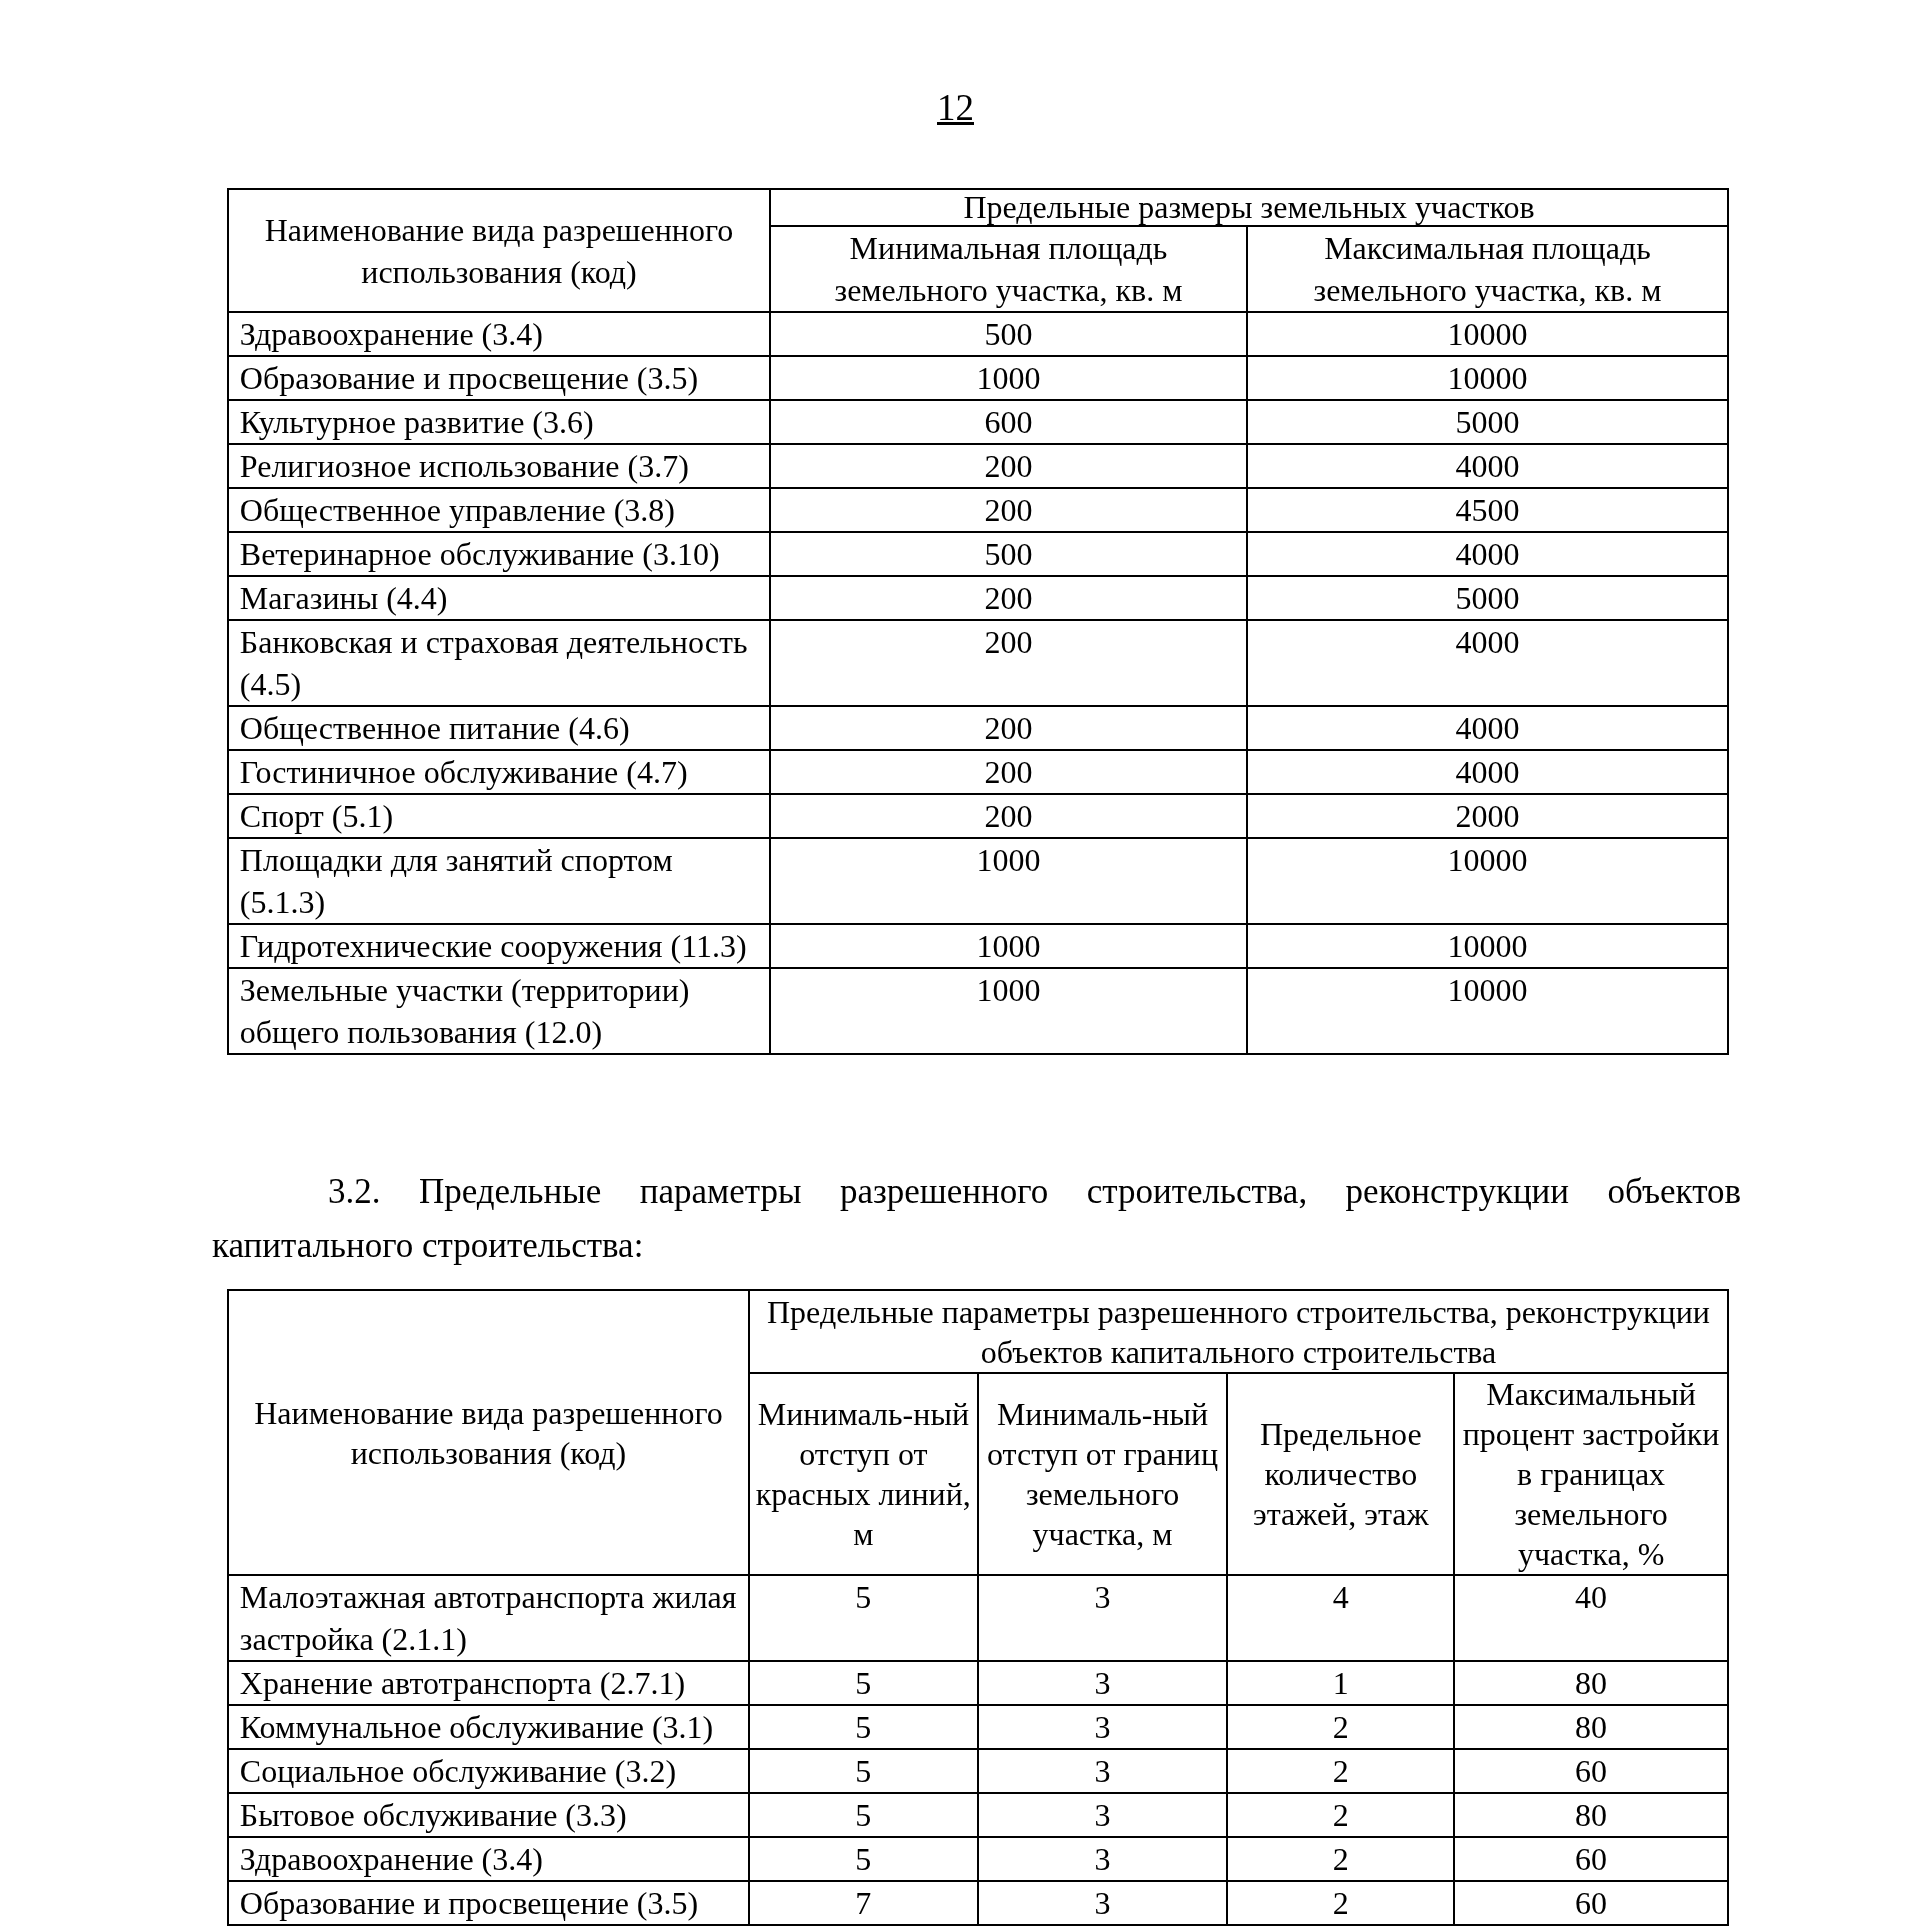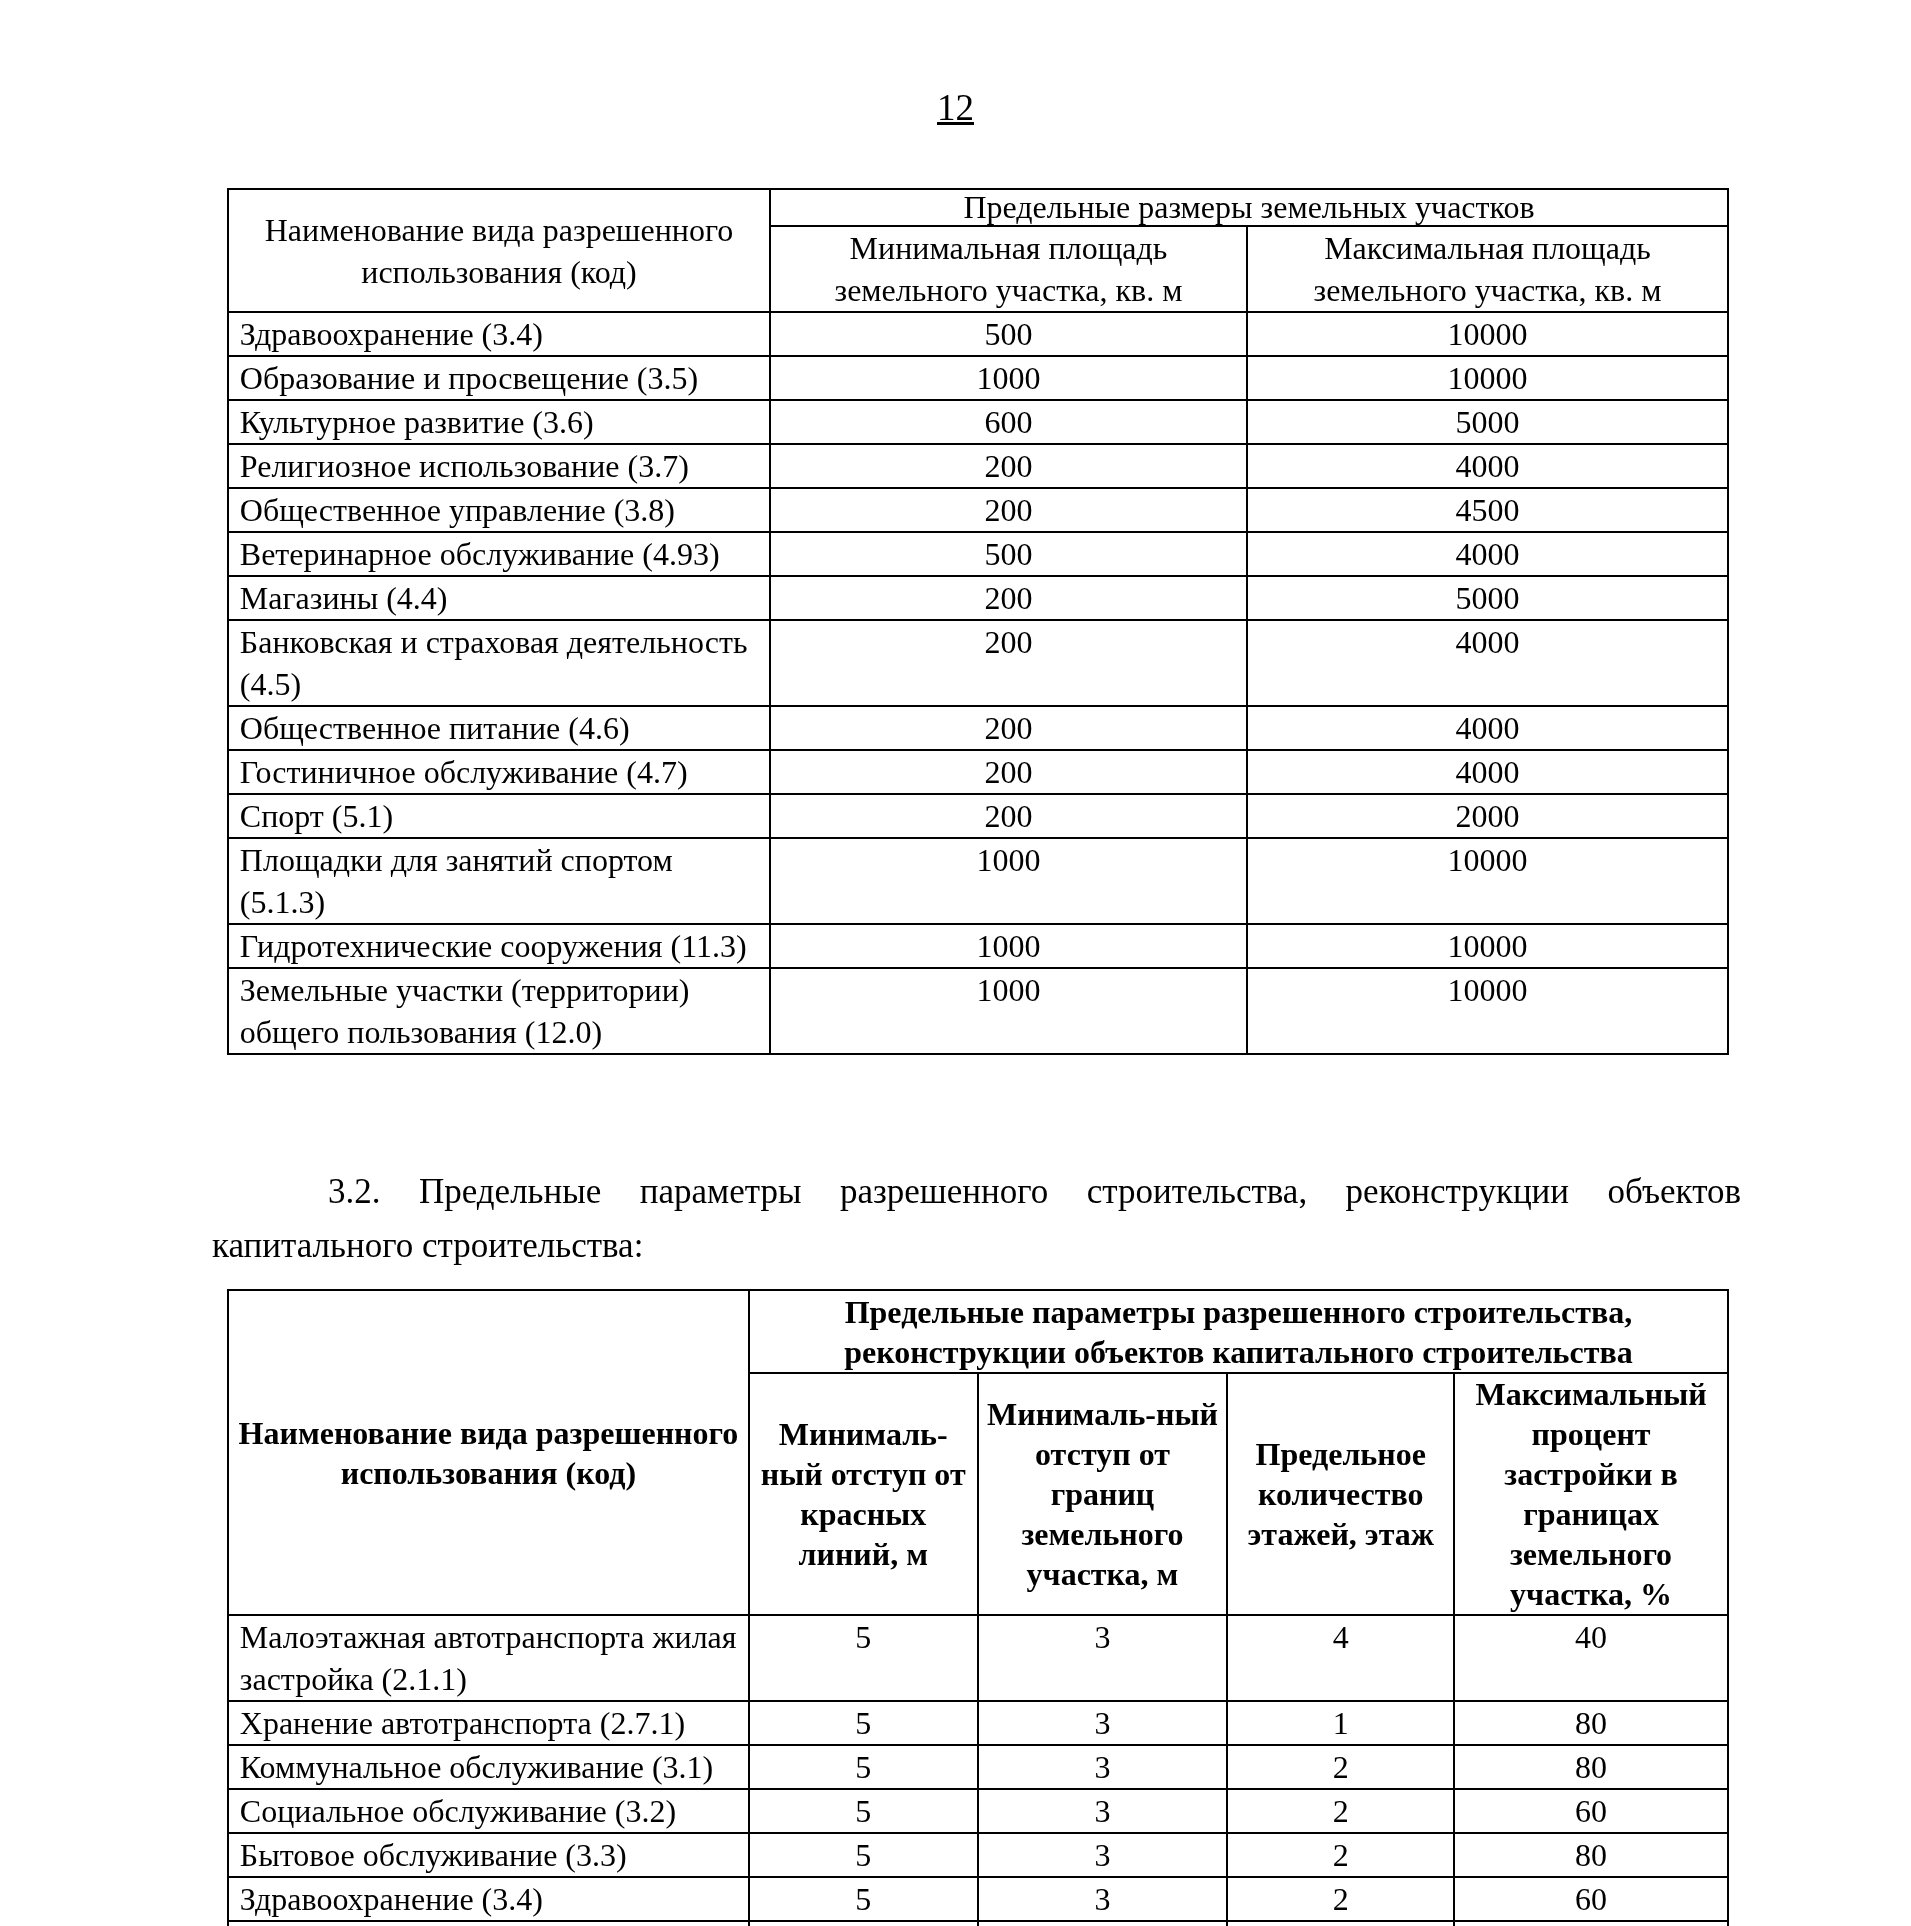--- a/index.html
+++ b/index.html
@@ -16,21 +16,21 @@
   #t1 col.c1 { width:543px; } #t1 col.c2 { width:478px; } #t1 col.c3 { width:482px; }
   #t1 th.h-main { height:35px; line-height:35px; padding:0 11px; }
   #t1 th.h-sub { line-height:42px; padding:0 6px; }
   #t1 th.h-name { line-height:42px; }
   .section-text { position:absolute; left:212px; top:1165px; width:1529px; font-size:35px;
                   line-height:54px; text-align:justify; text-align-last:left; }
   .section-text .indent { display:inline-block; width:116px; }
   #t2 { left:227px; top:1289px; width:1502px; }
   #t2 col.c1 { width:522px; } #t2 col.c2 { width:229px; } #t2 col.c3 { width:250px; }
   #t2 col.c4 { width:227px; } #t2 col.c5 { width:274px; }
-  #t2 th { line-height:40px; padding:0 4.6px;font-weight:bold; }
+  #t2 th { line-height:40px; padding:0 4.6px; }
   #t2 th.h-main { height:81px; }
 </style>
 </head>
 <body>
 
 <div class="page-number">12</div>
 
 <table id="t1">
   <colgroup>
       <col class="c1">
@@ -67,21 +67,21 @@
         <td class="name">Религиозное использование (3.7)</td>
         <td class="num">200</td>
         <td class="num">4000</td>
       </tr>
       <tr>
         <td class="name">Общественное управление (3.8)</td>
         <td class="num">200</td>
         <td class="num">4500</td>
       </tr>
       <tr>
-        <td class="name">Ветеринарное обслуживание (4.93)</td>
+        <td class="name">Ветеринарное обслуживание (3.10)</td>
         <td class="num">500</td>
         <td class="num">4000</td>
       </tr>
       <tr>
         <td class="name">Магазины (4.4)</td>
         <td class="num">200</td>
         <td class="num">5000</td>
       </tr>
       <tr>
         <td class="name">Банковская и страховая деятельность (4.5)</td>

